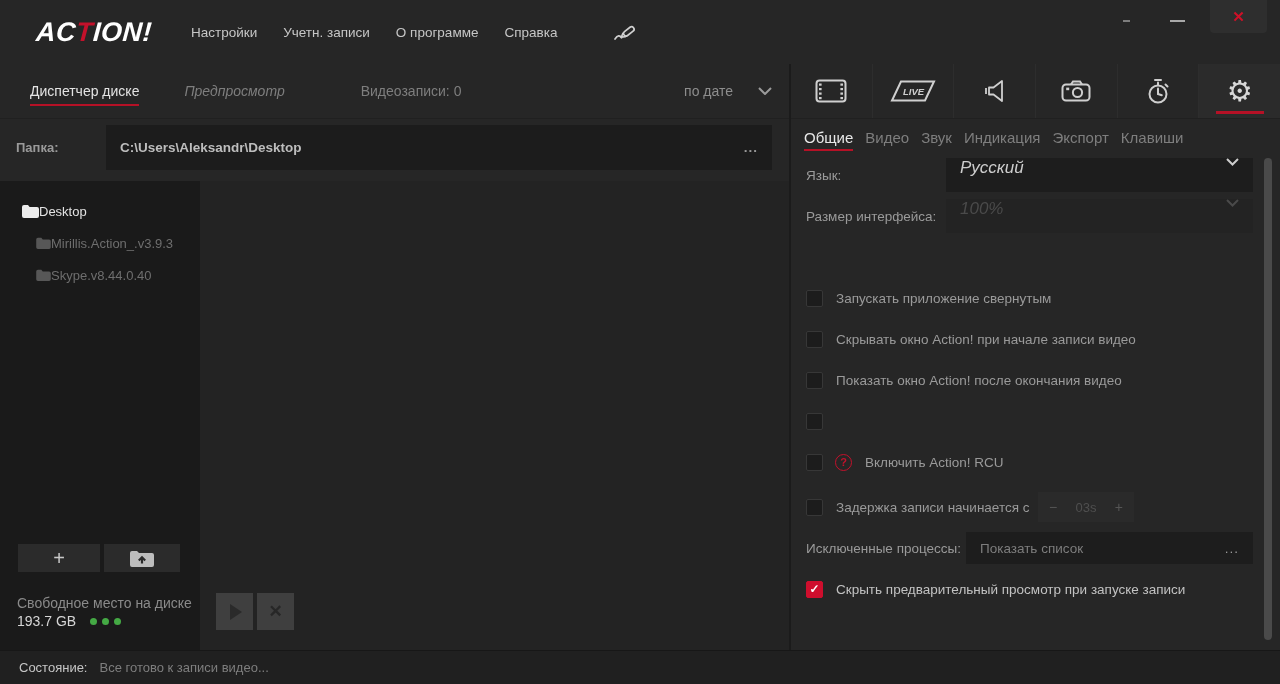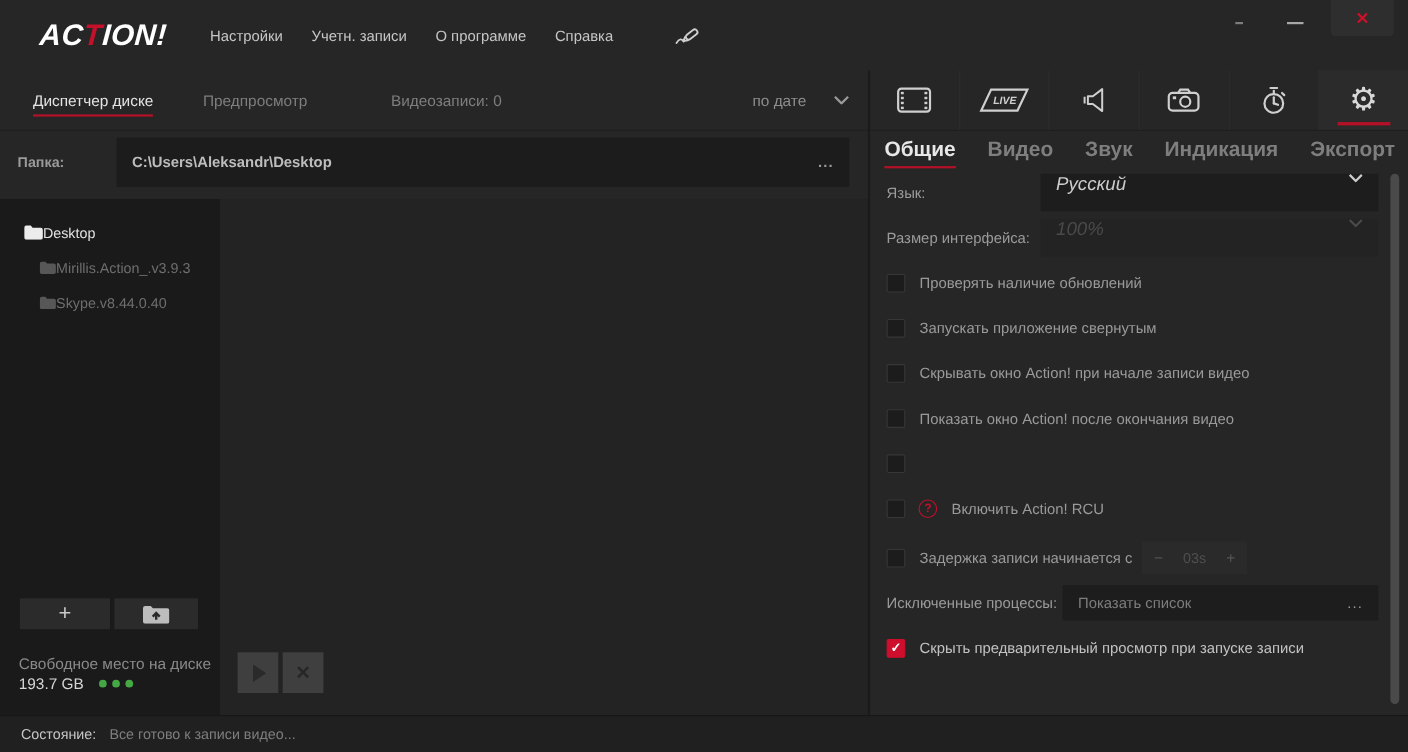--- a/index.html
+++ b/index.html
@@ -23,21 +23,21 @@
   .main { position:absolute; top:64px; left:0; right:0; bottom:34px; display:flex; }
   .left-panel { position:relative; width:789px; }
   .right-panel { position:relative; flex:1; border-left:2px solid #1b1b1b; }
 
   
   .fm-tabs { position:absolute; top:0; left:0; right:0; height:55px; display:flex; align-items:center; border-bottom:1px solid #202020; font-size:14px; }
   .fm-tab { position:relative; color:#7e7e7e; white-space:nowrap; }
   .fm-tab.active { color:#e3e3e3; }
   .fm-tab.active::after { content:""; position:absolute; left:0; right:0; bottom:-7px; height:2px; background:#b51126; }
   .fm-tab1 { margin-left:30px; }
-  .fm-tab2 { margin-left:45px; }
+  .fm-tab2 { margin-left:45px;font-style:italic; }
   .fm-counter { margin-left:76px; color:#7e7e7e; }
   .sort-box { margin-left:auto; margin-right:17px; display:flex; align-items:center; gap:25px; color:#8d8d8d; }
 
   .folder-row { position:absolute; top:61px; left:0; right:0; height:45px; display:flex; align-items:center; font-size:13px;font-weight:bold; }
   .folder-label { margin-left:16px; width:90px; color:#9a9a9a; }
   .folder-input { flex:1; margin-right:17px; height:45px; background:#1c1c1c; display:flex; align-items:center; padding:0 14px; font-size:13.5px; color:#bdbdbd; }
   .ellipsis { margin-left:auto; color:#9a9a9a; letter-spacing:1px; }
 
   .fm-content { position:absolute; top:117px; left:0; right:0; bottom:0; display:flex; }
   .tree-col { position:relative; width:200px; background:#1a1a1a; }
@@ -67,21 +67,21 @@
   .play-tri { width:0; height:0; border-left:12px solid #2a2a2a; border-top:8px solid transparent; border-bottom:8px solid transparent; margin-left:3px; }
 
   
   .mode-tabs { position:absolute; top:0; left:0; right:0; height:55px; display:flex; border-bottom:1px solid #202020; }
   .mode-tab { position:relative; flex:1; display:flex; align-items:center; justify-content:center; }
   .mode-tab:not(:last-child) { border-right:1px solid #2d2d2d; }
   .mode-tab.active { background:#2b2b2b; }
   .mode-tab.active::after { content:""; position:absolute; bottom:4px; left:50%; transform:translateX(-50%); width:48px; height:3px; background:#b51126; }
   .gear-glyph { font-size:29px; color:#d8d8d8; line-height:1; }
 
-  .settings-tabs { position:absolute; top:55px; left:0; right:0; height:36px; display:flex; align-items:center; padding-left:13px; gap:29px; font-size:19px;font-weight:bold; }
+  .settings-tabs { position:absolute; top:55px; left:0; right:0; height:36px; display:flex; align-items:center; padding-left:13px; gap:12px; font-size:15px; }
   .s-tab { position:relative; color:#7e7e7e; white-space:nowrap; }
   .s-tab.active { color:#e8e8e8; }
   .s-tab.active::after { content:""; position:absolute; left:0; right:0; bottom:-5px; height:2px; background:#b51126; }
 
   .settings-content { position:absolute; top:91px; left:0; right:0; bottom:0; }
   .s-row { position:absolute; left:15px; right:27px; display:flex; align-items:center; }
   .field-label { font-size:13.5px; color:#9a9a9a; flex:none; }
   .w140 { width:140px; } .w160 { width:160px; }
   .dropdown { flex:1; height:34px; background:#1d1d1d; display:flex; align-items:flex-start; padding:0 14px; font-size:17px; color:#cdcdcd;font-style:italic; }
   .dropdown .chev { margin-left:auto; color:#cdcdcd; display:flex; }
@@ -336,24 +336,20 @@
           <div class="dropdown disabled">
             <span>100%</span>
             <span class="chev">
               <svg width="13" height="8" viewBox="0 0 13 8" fill="none" stroke="currentColor" stroke-width="2">
                   <polyline points="1,1 6.5,6.5 12,1"></polyline>
                 </svg>
             </span>
           </div>
         </div>
 
-        <div class="s-row row-cb1">
-          <span class="checkbox"></span>
-          <span class="cb-label">Проверять наличие обновлений</span>
-        </div>
         <div class="s-row row-cb2">
           <span class="checkbox"></span>
           <span class="cb-label">Запускать приложение свернутым</span>
         </div>
         <div class="s-row row-cb3">
           <span class="checkbox"></span>
           <span class="cb-label">Скрывать окно Action! при начале записи видео</span>
         </div>
         <div class="s-row row-cb4">
           <span class="checkbox"></span>

